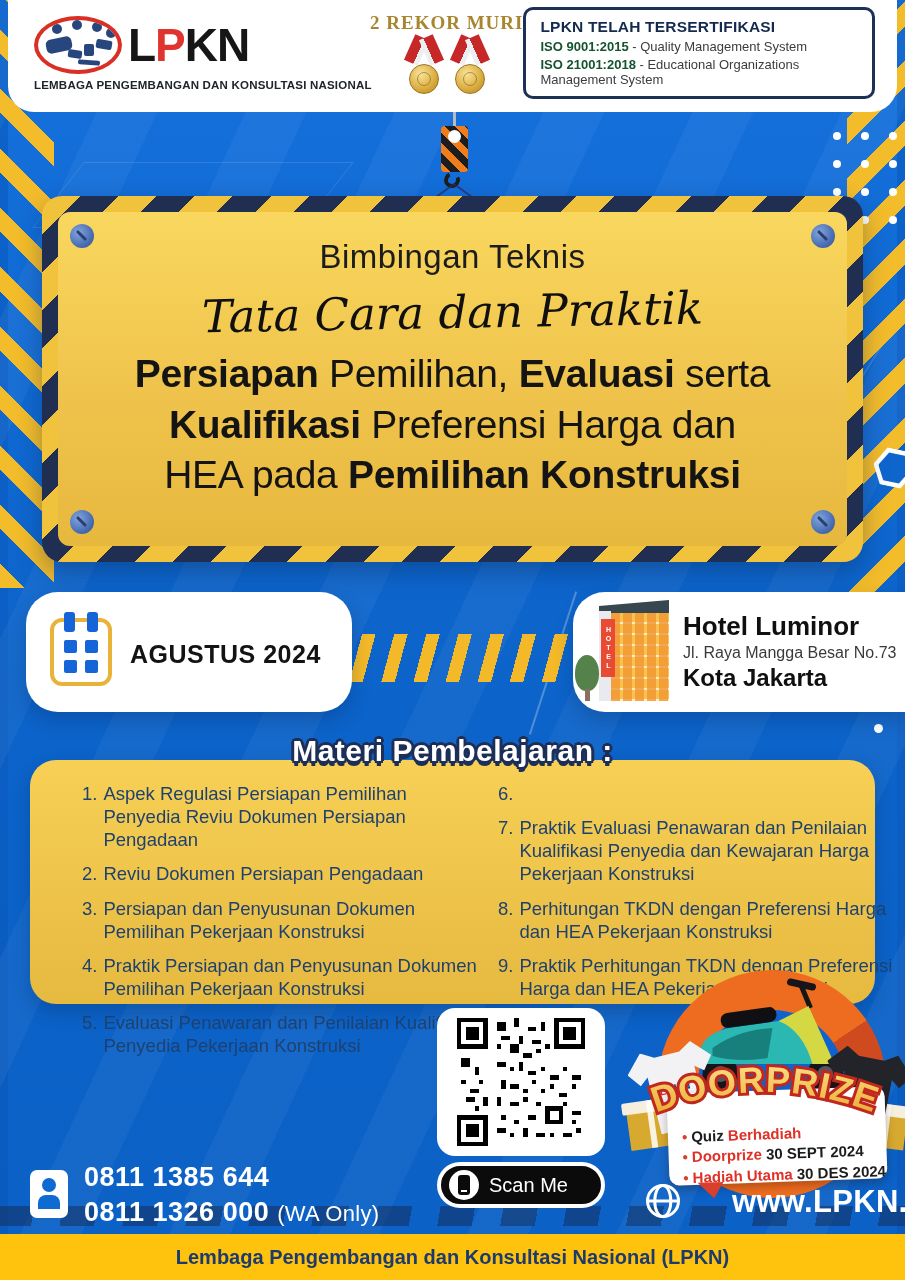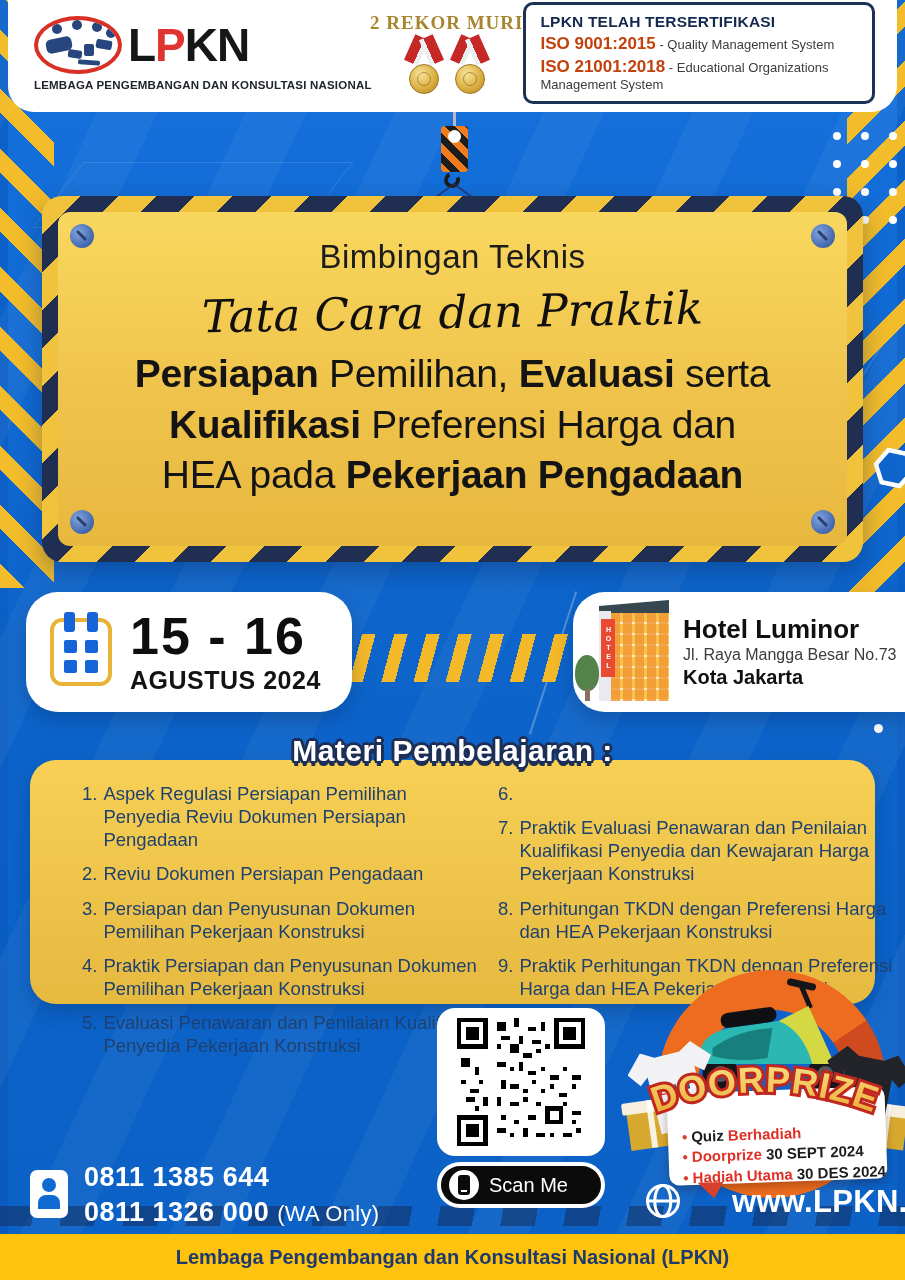--- a/index.html
+++ b/index.html
@@ -46,21 +46,21 @@
   .medal { position:relative; width:36px; height:58px; }
   .medal .rib { position:absolute; top:0; width:15px; height:28px; background:linear-gradient(90deg,#c62828 0 68%,#eceff1 68%); }
   .medal .rib.l { left:3px; transform:rotate(24deg); }
   .medal .rib.r { right:3px; transform:rotate(-24deg); background:linear-gradient(90deg,#eceff1 0 32%,#c62828 32%); }
   .medal .coin { position:absolute; bottom:0; left:3px; width:30px; height:30px; border-radius:50%;
      background:radial-gradient(circle at 38% 32%,#f9e49a,#d9ab3c 60%,#b38427); border:1px solid #9c7420; }
   .medal .coin::after { content:""; position:absolute; inset:7px; border-radius:50%; border:1px solid rgba(120,85,20,.55); }
   .cert-box { margin-left:auto; border:3px solid #1d3156; border-radius:10px; padding:8px 14px 9px; background:#fff; width:382px; }
   .cert-title { font-size:15.5px; font-weight:800; color:#13294d; letter-spacing:.2px; }
   .cert-line { margin-top:3px; font-size:13px; color:#3c3c3c; }
-  .cert-line b { font-size:17px; font-weight:800; color:#c2410c; }
+  .cert-line b { font-size:13px; font-weight:800; color:#14532d; }
 
   
   .crane { position:absolute; left:427px; top:110px; width:56px; height:110px; z-index:2; }
   .crane .wire { position:absolute; left:26px; top:0; width:3px; height:18px; background:#b9b9c4; }
   .hook-block { position:absolute; left:14px; top:16px; width:27px; height:46px; border-radius:4px;
      background:repeating-linear-gradient(45deg,#ef7d1e 0 7px,#1d1d1d 7px 14px); }
   .hook-block::before { content:""; position:absolute; left:7px; top:4px; width:13px; height:13px; border-radius:50%; background:#fff; }
   .hook { position:absolute; left:17px; top:62px; width:16px; height:16px; border:4px solid #1d1d1d; border-radius:50%; border-top-color:transparent; transform:rotate(20deg); }
   .cable { position:absolute; left:26px; top:74px; width:2px; height:88px; background:rgba(46,44,96,.75); transform-origin:top center; }
   .cable.l { transform:rotate(54deg); } .cable.r { transform:rotate(-54deg); }
@@ -98,21 +98,21 @@
   .hotel .wall { position:absolute; left:8px; top:8px; width:12px; bottom:0; background:#e9e9f0; }
   .hotel .hbody { position:absolute; left:20px; right:0; top:10px; bottom:0; background:#f9c24d;
      background-image:repeating-linear-gradient(90deg, rgba(240,150,50,.8) 0 9px, rgba(0,0,0,0) 9px 12px),
                       repeating-linear-gradient(0deg, rgba(255,255,255,.7) 0 2px, rgba(0,0,0,0) 2px 11px); }
   .hotel .hsign { position:absolute; left:10px; top:16px; width:14px; height:58px; background:#e84b31; color:#fff;
      font-size:7px; font-weight:700; writing-mode:vertical-lr; text-orientation:upright; text-align:center; letter-spacing:2px; line-height:14px; }
   .hotel .crown { position:absolute; left:-16px; bottom:10px; width:24px; height:36px; border-radius:50% 50% 46% 46%; background:#55814b; }
   .hotel .trunk { position:absolute; left:-6px; bottom:0; width:5px; height:12px; background:#8d6e63; }
   .venue-text .name { font-size:26px; font-weight:800; color:#101010; line-height:1.15; }
   .venue-text .addr { font-size:16px; color:#3a3a3a; margin-top:2px; }
-  .venue-text .city { font-size:20px; font-weight:800; color:#101010; margin-top:2px; }
+  .venue-text .city { font-size:24px; font-weight:800; color:#101010; margin-top:2px; }
 
   
   .materi-heading { position:absolute; left:0; right:0; top:734px; text-align:center; z-index:4;
      font-size:30px; font-weight:800; color:#fff; letter-spacing:.5px;
      text-shadow:3px 0 0 #1d2f57,-3px 0 0 #1d2f57,0 3px 0 #1d2f57,0 -3px 0 #1d2f57,2px 2px 0 #1d2f57,-2px 2px 0 #1d2f57,2px -2px 0 #1d2f57,-2px -2px 0 #1d2f57,0 5px 0 #1d2f57; }
   .materi-box { position:absolute; left:30px; right:30px; top:760px; height:244px; border-radius:26px; z-index:3;
      background:linear-gradient(180deg,#f7d055,#eec34a 55%,#e6b93f); box-shadow:0 8px 18px rgba(7,35,80,.25); }
   .mat-col { position:absolute; top:22px; }
   .mat-col.left { left:52px; width:402px; }
   .mat-col.right { left:468px; width:398px; }
@@ -272,37 +272,36 @@
     <div class="board-in">
       <div class="screw tl"></div>
       <div class="screw tr"></div>
       <div class="screw bl"></div>
       <div class="screw br"></div>
       <div class="board-kicker">Bimbingan Teknis</div>
       <div class="board-script">Tata Cara dan Praktik</div>
       <div class="board-title">
         <div><b>Persiapan</b><span> Pemilihan, </span><b>Evaluasi</b><span> serta</span></div>
         <div><b>Kualifikasi</b><span> Preferensi Harga dan</span></div>
-        <div><span>HEA pada </span><b>Pekerjaan Pengadaan</b></div>
+        <div><span>HEA pada </span><b>Pemilihan Konstruksi</b></div>
       </div>
     </div>
   </div>
 
   <div class="date-band"></div>
   <div class="pill date">
     <div class="cal">
       <div class="tab l"></div>
         <div class="tab r"></div>
       <div class="sq s1"></div>
         <div class="sq s2"></div>
         <div class="sq s3"></div>
         <div class="sq s4"></div>
     </div>
     <div class="date-text">
-      <div class="big">15 - 16</div>
       <div class="small">AGUSTUS 2024</div>
     </div>
   </div>
   <div class="pill venue">
     <div class="hotel">
       <div class="roof"></div>
         <div class="wall"></div>
         <div class="hbody"></div>
       <div class="hsign">HOTEL</div>
       <div class="crown"></div>

